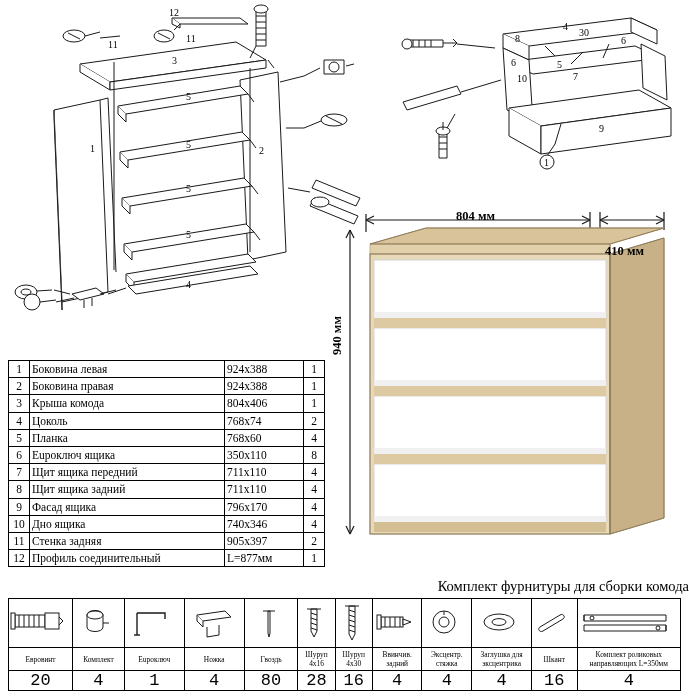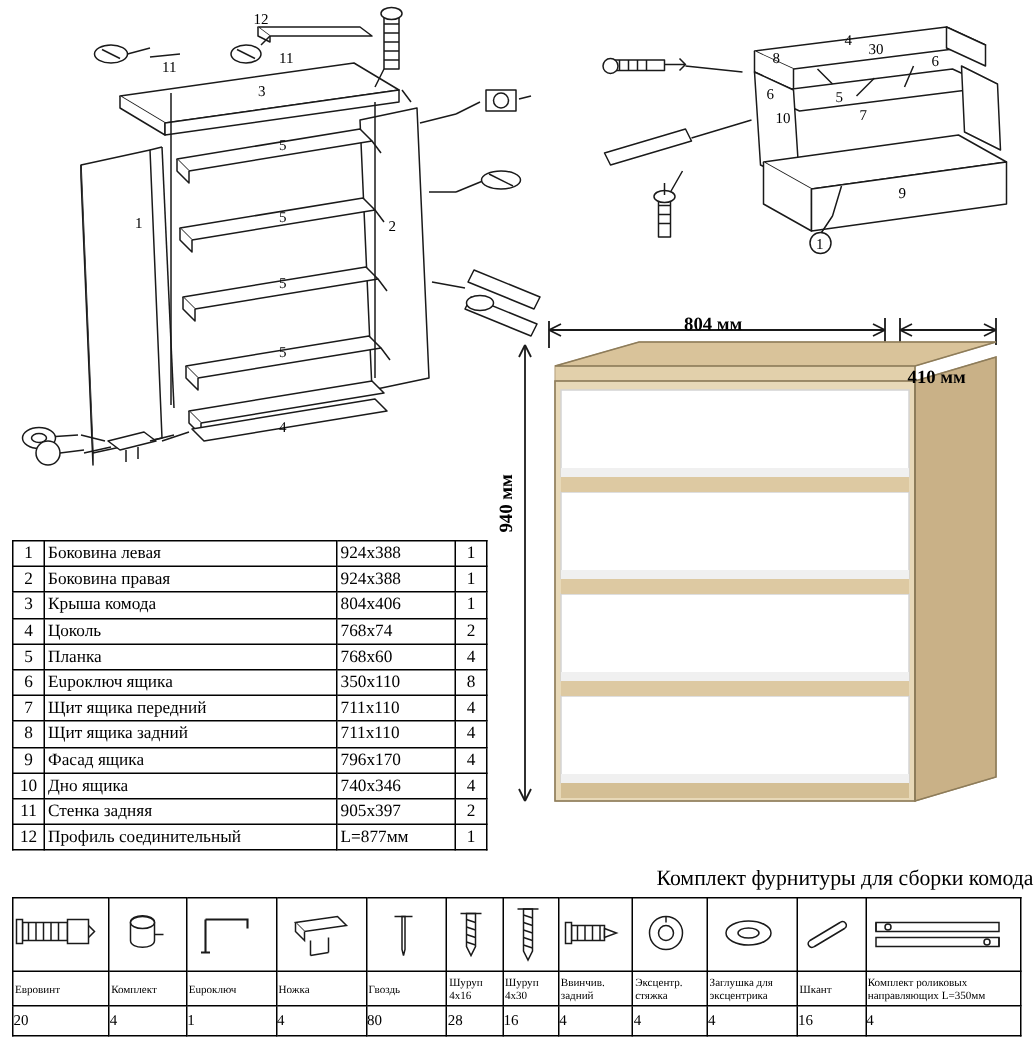--- a/index.html
+++ b/index.html
@@ -73,27 +73,27 @@
     left: 8px;
     top: 598px;
     width: 673px;
     border-collapse: collapse;
     font-size: 7.6px;
     font-family: "Liberation Serif", serif;
     table-layout: fixed;
   }
   .kit-table td {
     border: 1px solid #000;
-    text-align: left;
+    text-align: center;
     vertical-align: middle;
     padding: 0;
   }
   .kit-table tr.icons td { height: 48px; }
   .kit-table tr.names td { height: 22px; font-size: 7.4px; line-height: 9px; padding: 0 1px;}
-  .kit-table tr.counts td { height: 19px; font-size: 10px; font-weight: normal; }
+  .kit-table tr.counts td { height: 19px; font-size: 17px; font-weight: normal; font-family: Liberation Mono, monospace; }
 </style>
 </head>
 <body>
 
 <div class="page">
 
   <svg id="main-exploded-diagram" width="360" height="350" viewBox="0 0 360 350" style="position:absolute;left:4px;top:2px;">
     <g fill="none" stroke="#1a1a1a" stroke-width="1" stroke-linejoin="round">
 
       <path d="M168 16 L236 16 L244 22 L176 22 Z" fill="#fff"></path>

